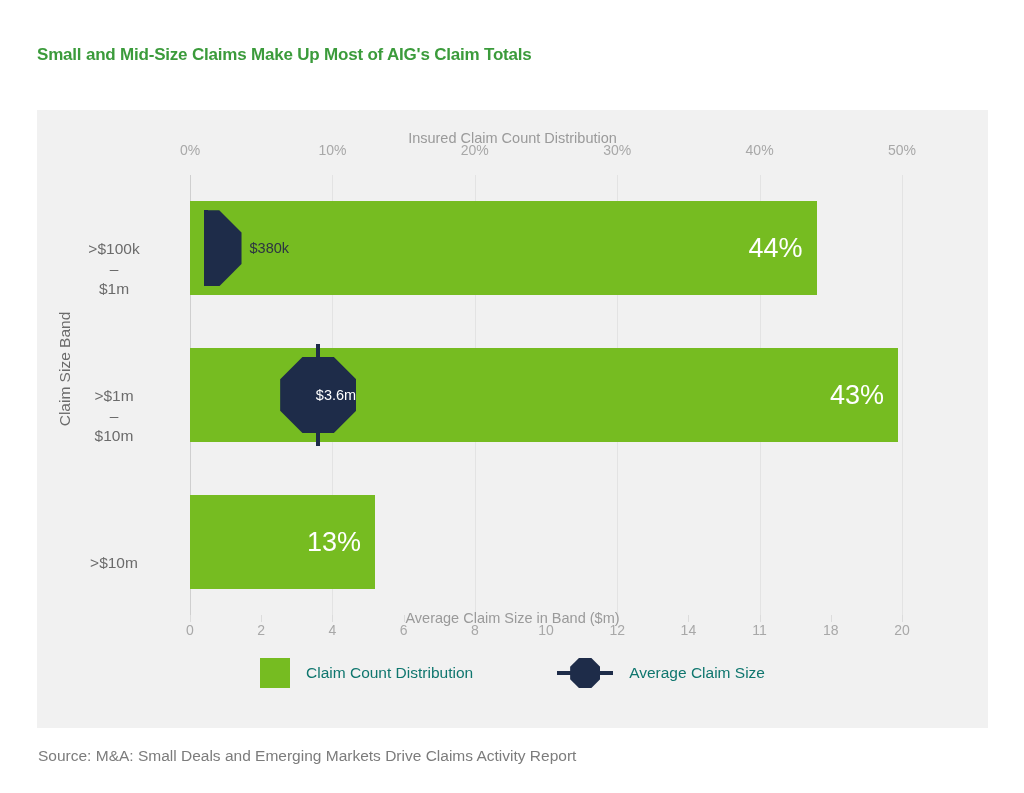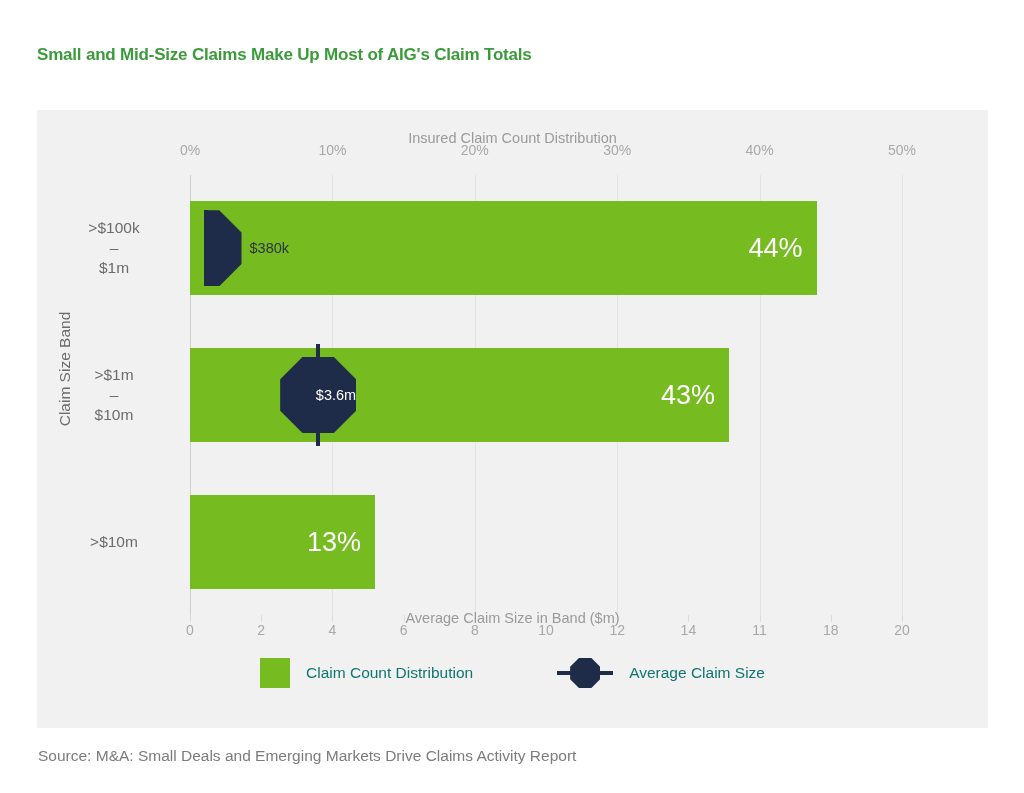--- a/index.html
+++ b/index.html
@@ -129,20 +129,21 @@
   .cat-label {
     position: absolute;
     right: 100%;
     width: 130px;
     padding-right: 22px;
     text-align: center;
     font-size: 15.5px;
     color: #6b6b6b;
     line-height: 1.28;
     box-sizing: border-box;
+    margin-top: 21px;
   }
 
   
   .bar-row {
     position: absolute;
     left: 0;
     width: 100%;
   }
   .bar {
     position: absolute;
@@ -342,21 +343,21 @@
             <span class="whisker down"></span>
           </div>
           <div class="marker-outside-label" style="left: 59.528px; top: 47px;">$380k</div>
         </div>
         <div class="bar-row" style="top: 173px; height: 94px;">
           <div class="cat-label" style="top: 47px; transform: translateY(-50%);">
             <div>&gt;$1m</div>
             <div>–</div>
             <div>$10m</div>
           </div>
-          <div class="bar" style="width: 539px;">
+          <div class="bar" style="width: 708px;">
             <span class="bar-value">43%</span>
           </div>
           <div class="marker" style="left: 128.16px;">
             <span class="whisker up"></span>
             <span class="oct"></span>
             <span class="whisker down"></span>
             <span class="marker-label">$3.6m</span>
           </div>
         </div>
         <div class="bar-row" style="top: 319.667px; height: 94px;">

